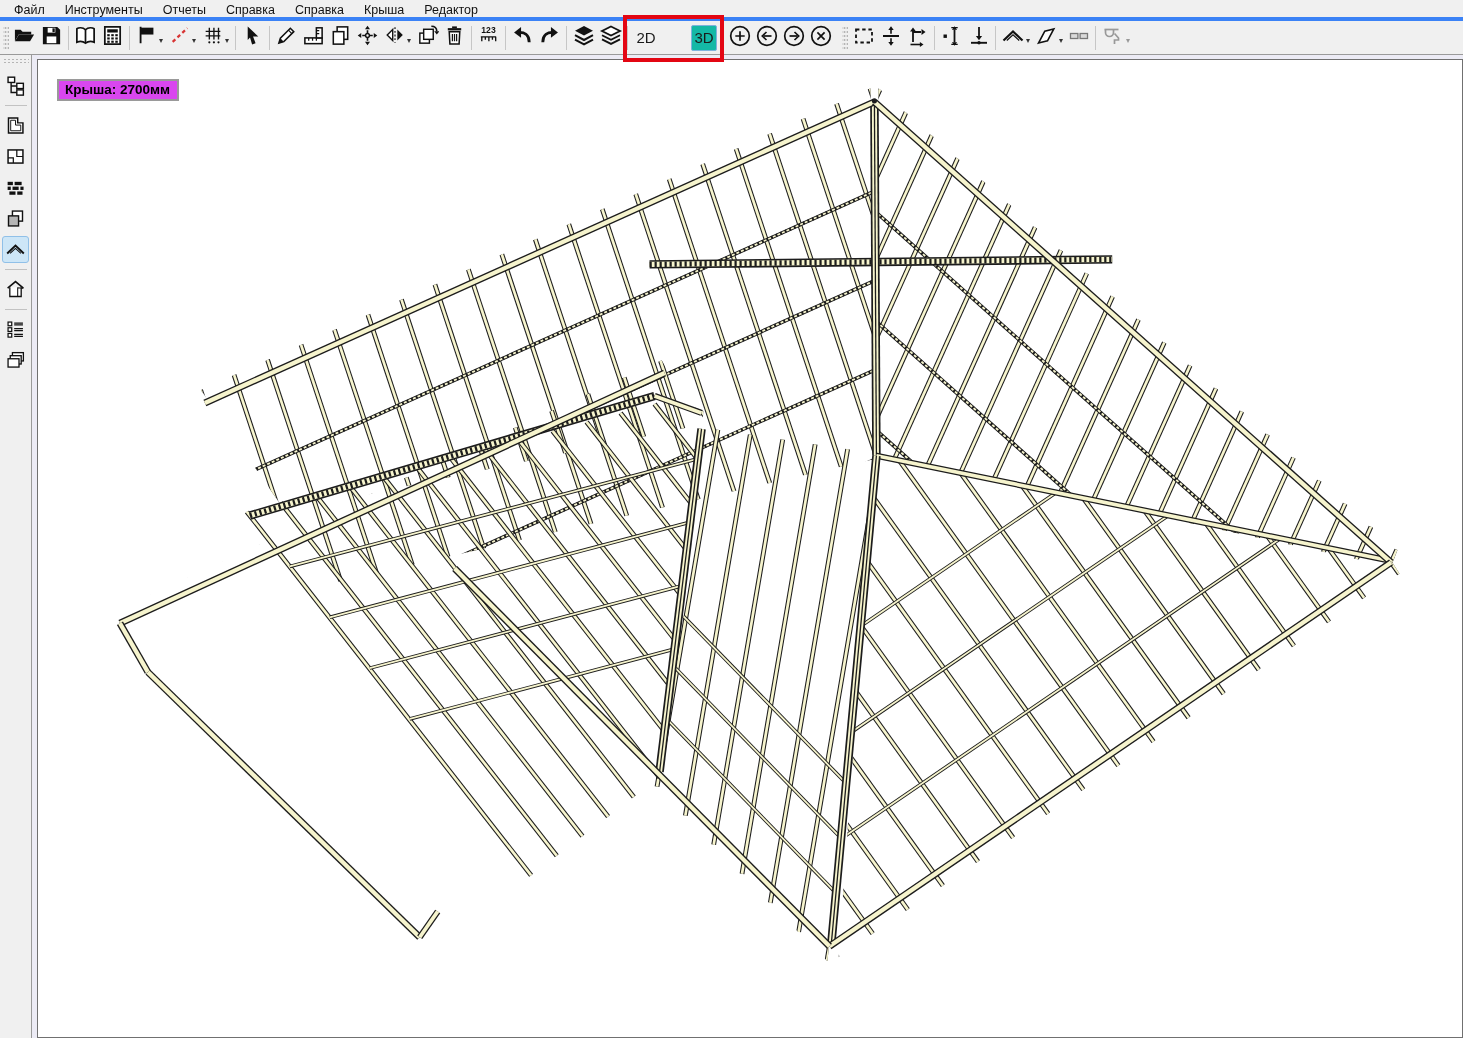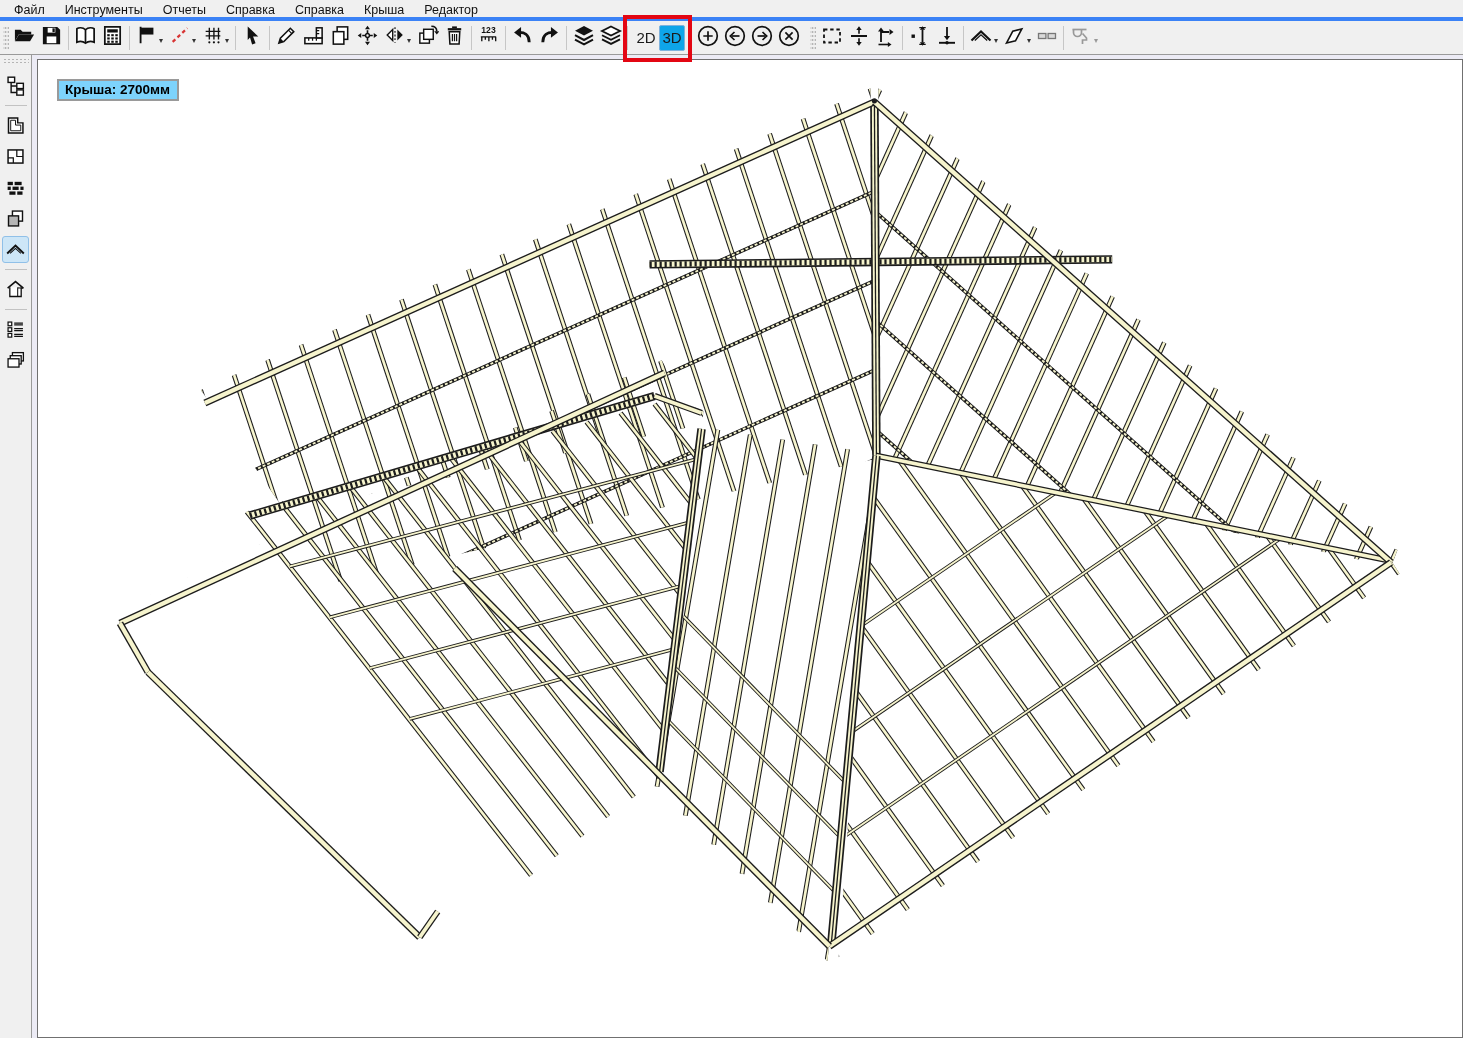--- a/index.html
+++ b/index.html
@@ -44,21 +44,21 @@
     background-size:4px 3px; }
   .sb-btn { width:27px; height:27px; display:flex; align-items:center; justify-content:center;
     margin:2px 0; border:1px solid transparent; border-radius:3px; }
   .sb-sep { width:22px; height:1px; background:#c2c2c2; margin:4px 0; }
   .canvas-wrap { flex:1; background:#ecebf5; padding:4px 0 0 5px; }
   .canvas { width:100%; height:100%; background:#fff; border:1px solid #707070;
     position:relative; overflow:hidden; }
   #roof-svg { position:absolute; left:0; top:0; width:100%; height:100%; }
 
   .roof-label-tab { position:absolute; left:19px; top:19px; z-index:5;
-    background:#7dd3fc; border:2px solid #9a9a9a; padding:1px 7px 2px 6px;
+    background:#d946ef; border:2px solid #9a9a9a; padding:1px 7px 2px 6px;
     font-size:13.5px; font-weight:700; color:#000; white-space:nowrap; }
 </style>
 </head>
 <body>
 
 <div class="app">
 
   <div class="menubar">
     <span class="menu-item">Файл</span>
     <span class="menu-item">Инструменты</span>
@@ -250,21 +250,21 @@
           <path d="M12 2.5 L21 7 L12 11.5 L3 7 Z" fill="#fff"></path>
           <path d="M21 11.2 L12 15.7 L3 11.2"></path>
           <path d="M21 15.4 L12 19.9 L3 15.4"></path>
         </svg>
       </div>
 
     <div class="tb-sep"></div>
 
     <div class="view-toggle">
       <div class="vbtn" id="btn-2d">2D</div>
-      <div class="vbtn active" id="btn-3d" style="background: #0ea5e9; border-color: rgb(127, 178, 221);">3D</div>
+      <div class="vbtn active" id="btn-3d" style="background: #14b8a6; border-color: rgb(127, 178, 221); margin-left: 32px;">3D</div>
       <div class="red-frame" style="border-color: rgb(227, 6, 19);"></div>
     </div>
 
     <div class="tb-sep"></div>
 
     <div class="tb-btn">
         <svg class="ic" width="24" height="24" viewBox="0 0 24 24" stroke="#111" stroke-width="1.7" fill="none">
           <circle cx="12" cy="12" r="9.3"></circle>
           <path d="M7.3 12 H16.7 M12 7.3 V16.7"></path>
         </svg>

